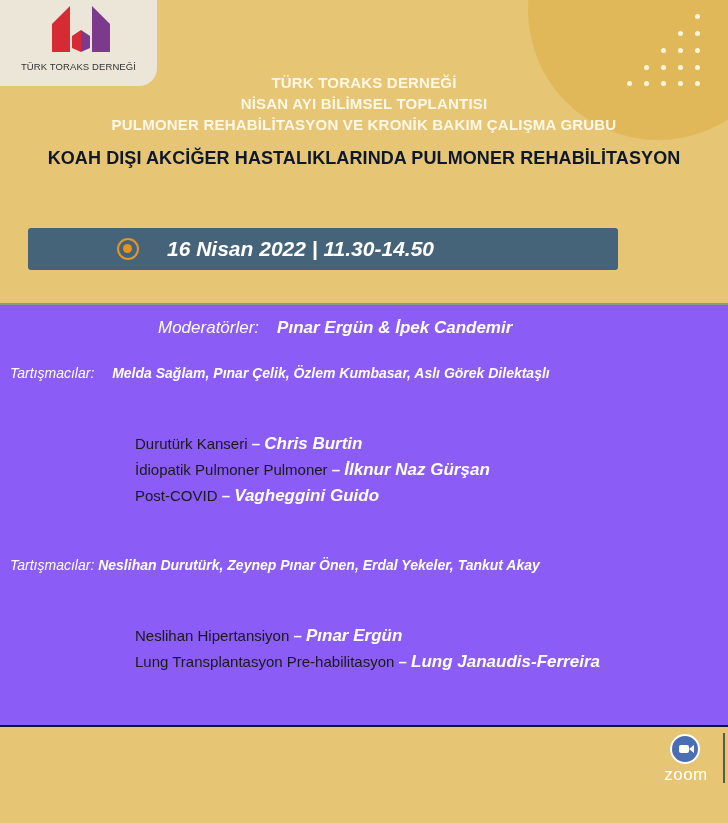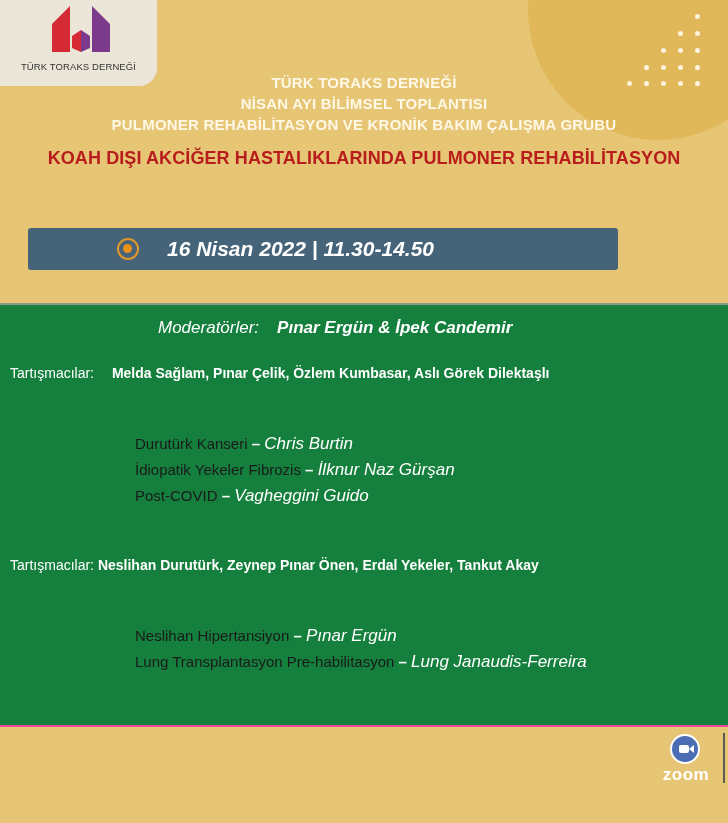--- a/index.html
+++ b/index.html
@@ -24,68 +24,68 @@
   .dots { position: absolute; left: 620px; top: 8px; width: 108px; height: 80px; }
   .dot { position: absolute; width: 5px; height: 5px; border-radius: 50%; background: #fbf3de; }
 
   .header-lines { position: absolute; left: 0; width: 728px; top: 72px; text-align: center; }
   .hl {
     color: #fff8e6; font-weight: bold; font-size: 15px; line-height: 21px;
     letter-spacing: 0.2px;
   }
   .main-title {
     position: absolute; left: 0; width: 728px; top: 148px; text-align: center;
-    color: #b91c1c; font-weight: bold; font-size: 18px; letter-spacing: 0.1px;
+    color: #0f172a; font-weight: bold; font-size: 18px; letter-spacing: 0.1px;
   }
   .date-bar {
     position: absolute; left: 28px; top: 228px; width: 590px; height: 42px;
     background: #466479; border-radius: 3px;
     display: flex; align-items: center;
   }
   .date-icon {
     margin-left: 89px; width: 22px; height: 22px; border-radius: 50%;
     border: 2.5px solid #e0972a; box-sizing: border-box; position: relative;
   }
   .date-icon::after {
     content: ""; position: absolute; left: 4px; top: 4px; width: 9px; height: 9px;
     border-radius: 50%; background: #e8921c;
   }
   .date-text {
     margin-left: 28px; color: #fff; font-style: italic; font-weight: bold; font-size: 21px;
   }
 
   .panel {
     position: absolute; left: 0; top: 303px; width: 728px; height: 420px;
-    background: #15803d; border-top: 2px solid #8a9a8a; border-bottom: 2px solid #ec4899;
+    background: #8b5cf6; border-top: 2px solid #8a9a8a; border-bottom: 2px solid #0f172a;
   }
   .mod-row { position: absolute; top: 13px; left: 158px; color: #fff; font-style: italic; font-size: 17px; }
   .mod-row .label { font-weight: normal; }
   .mod-row .names { font-weight: bold; margin-left: 18px; }
-  .disc-row { position: absolute; left: 10px; color: #fff; font-size: 14px; }
+  .disc-row { position: absolute; left: 10px; color: #fff; font-style: italic; font-size: 14px; }
   .disc-row .label { font-weight: normal; }
   .disc-row .names { font-weight: bold; }
   .talks { position: absolute; left: 135px; font-size: 15px; line-height: 26px; }
   .talk { white-space: nowrap; }
   .talk .topic { color: #1a1a1a; }
   .talk .dash { color: #fff; font-weight: bold; }
-  .talk .speaker { color: #fff; font-weight: normal; font-style: italic; font-size: 17px; }
+  .talk .speaker { color: #fff; font-weight: bold; font-style: italic; font-size: 17px; }
 
   .zoom-logo { position: absolute; left: 656px; top: 734px; width: 60px; height: 52px; }
   .zoom-circle {
     position: absolute; left: 14px; top: 0; width: 30px; height: 30px; border-radius: 50%;
     background: #4a6db3; border: 2px solid #fff; box-sizing: border-box;
   }
   .zoom-cam { position: absolute; left: 7px; top: 9px; width: 10px; height: 8px; background: #fff; border-radius: 2px; }
   .zoom-cam2 {
     position: absolute; left: 17px; top: 9px; width: 0; height: 0;
     border-top: 4px solid transparent; border-bottom: 4px solid transparent; border-right: 5px solid #fff;
   }
   .zoom-word {
     position: absolute; left: 0; top: 31px; width: 60px; text-align: center;
-    color: #fff; font-weight: bold; font-size: 17px; letter-spacing: 0.5px;
+    color: #fff; font-weight: normal; font-size: 17px; letter-spacing: 0.5px;
   }
   .zoom-divider { position: absolute; left: 723px; top: 733px; width: 2px; height: 50px; background: #5b5b4f; }
 </style>
 </head>
 <body>
 
 <div class="logo-box">
   <svg class="logo-mark" viewBox="0 0 58 52">
     <polygon points="0,18 18,0 18,46 0,46" fill="#d62a35"></polygon>
     <polygon points="40,0 58,18 58,46 40,46" fill="#7c3a8c"></polygon>
@@ -131,21 +131,21 @@
     <span class="label">Moderatörler:</span><span class="names">Pınar Ergün  &amp; İpek Candemir</span>
   </div>
 
   <div class="disc-row" style="top:60px">
     <span class="label">Tartışmacılar:</span>
     <span class="names" style="margin-left:14px">Melda Sağlam, Pınar Çelik, Özlem Kumbasar, Aslı Görek Dilektaşlı</span>
   </div>
 
   <div class="talks" style="top:126px">
     <div class="talk"><span class="topic">Durutürk Kanseri</span> <span class="dash">–</span> <span class="speaker">Chris Burtin</span></div>
-    <div class="talk"><span class="topic">İdiopatik Yekeler Fibrozis</span> <span class="dash">–</span> <span class="speaker">İlknur Naz Gürşan</span></div>
+    <div class="talk"><span class="topic">İdiopatik Pulmoner Pulmoner</span> <span class="dash">–</span> <span class="speaker">İlknur Naz Gürşan</span></div>
     <div class="talk"><span class="topic">Post-COVID</span> <span class="dash">–</span> <span class="speaker">Vagheggini Guido</span></div>
   </div>
 
   <div class="disc-row" style="top:252px">
     <span class="label">Tartışmacılar:</span>
     <span class="names">Neslihan Durutürk, Zeynep Pınar Önen, Erdal Yekeler, Tankut  Akay</span>
   </div>
 
   <div class="talks" style="top:318px">
     <div class="talk"><span class="topic">Neslihan Hipertansiyon</span> <span class="dash">–</span> <span class="speaker">Pınar Ergün</span></div>

